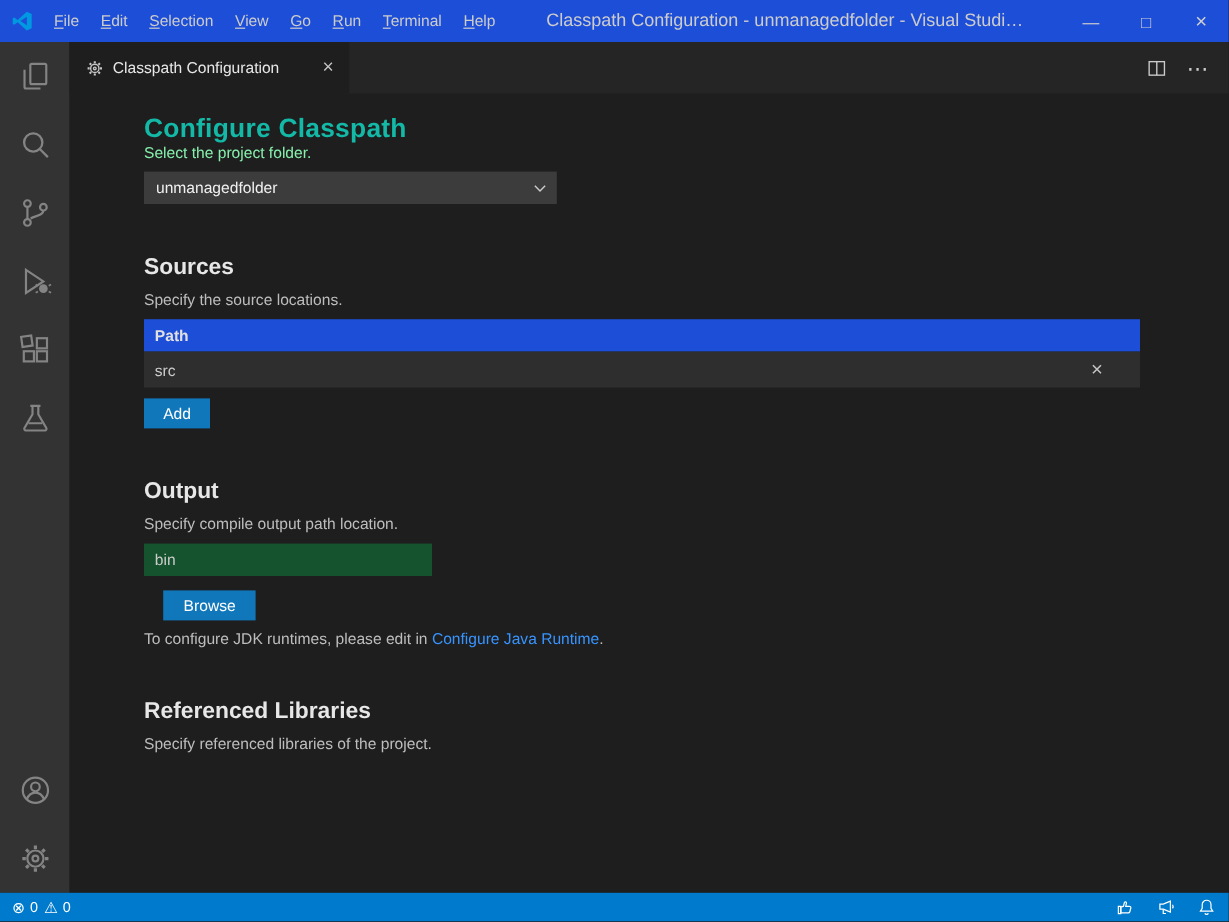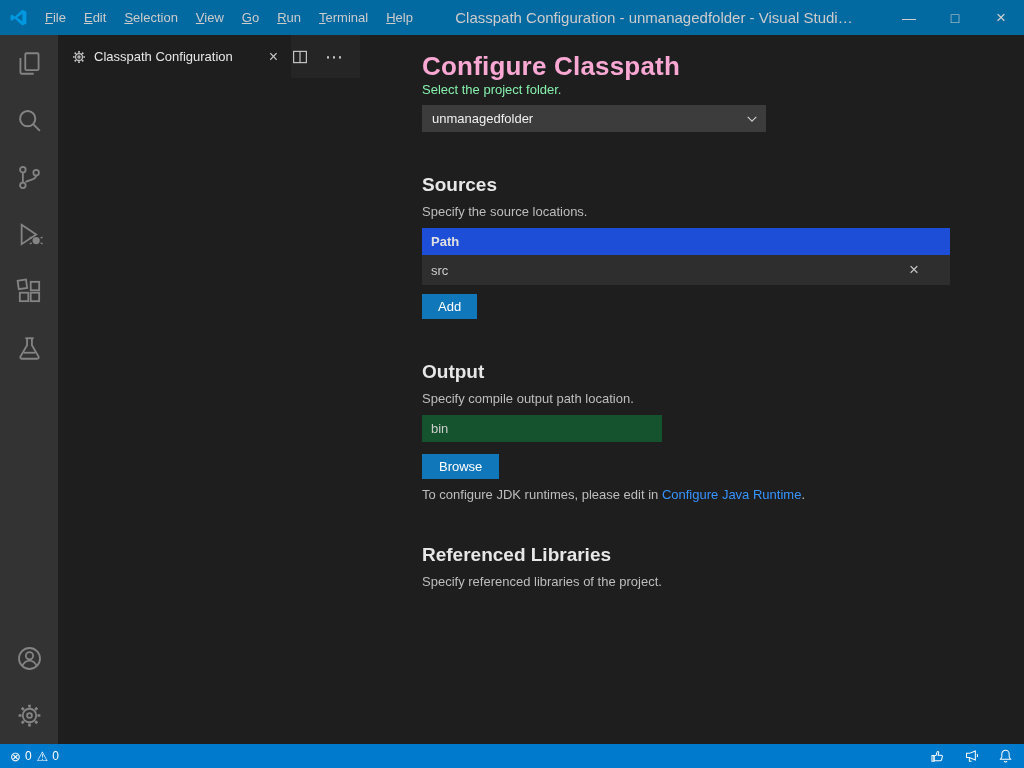--- a/index.html
+++ b/index.html
@@ -7,21 +7,21 @@
   body {
     font-family: "Liberation Sans", sans-serif;
     background: #1e1e1e;
     color: #cccccc;
     position: relative;
   }
 
   
   .titlebar {
     position: absolute; top: 0; left: 0; right: 0; height: 35px;
-    background: #0369a1; display: flex; align-items: center;
+    background: #1d4ed8; display: flex; align-items: center;
     font-size: 13px; color: #cccccc;
   }
   .logo-wrap { width: 36px; display: flex; justify-content: center; align-items: center; }
   .menus { display: flex; }
   .menu-item { display: inline-block; padding: 0 9px; line-height: 35px; cursor: default; }
   .menu-item::first-letter { text-decoration: underline; }
   .window-title {
     flex: 1; text-align: center; white-space: nowrap; overflow: hidden;
     font-size: 15px; color: #cccccc; padding: 0 8px;
   }
@@ -36,38 +36,38 @@
   .main { position: absolute; top: 35px; bottom: 24px; left: 0; right: 0; display: flex; }
 
   .activitybar {
     width: 58px; background: #333333; display: flex; flex-direction: column; align-items: center;
     flex: none;
   }
   .activity-icon { width: 58px; height: 57px; display: flex; align-items: center; justify-content: center; }
   .activity-icon svg { width: 29px; height: 29px; }
   .activity-spacer { flex: 1; }
 
-  .editor { flex: 1; display: flex; background: #1e1e1e; min-width: 0; }
+  .editor { flex: 1; display: flex; flex-direction: column; background: #1e1e1e; min-width: 0; }
 
   
   .tabbar { height: 43px; background: #252526; display: flex; align-items: stretch; flex: none; }
   .tab {
     width: 233px; background: #1e1e1e; display: flex; align-items: center;
     padding: 0 10px 0 13px; gap: 7px; font-size: 13px; color: #e7e7e7;
   }
   .tab-label { white-space: nowrap; overflow: hidden; }
   .tab-close { margin-left: auto; font-size: 16px; color: #c5c5c5; padding: 0 3px; }
   .tabbar-actions { margin-left: auto; display: flex; align-items: center; gap: 16px; padding-right: 16px; color: #cccccc; }
   .tabbar-actions svg { width: 18px; height: 18px; display: block; }
   .more-actions { font-size: 18px; letter-spacing: 1px; }
 
   
   .content { flex: 1; overflow: hidden; padding: 16px 74px 0 62px; font-size: 13px; color: #cccccc; }
 
-  .page-title { font-size: 26px; font-weight: 600; color: #f9a8d4; letter-spacing: 0.2px; }
+  .page-title { font-size: 22px; font-weight: 600; color: #14b8a6; letter-spacing: 0.2px; }
 
   .field-label { font-size: 13px; color: #86efac; }
 
   .select {
     margin-top: 8px; width: 344px; height: 27px; background: #3c3c3c;
     display: flex; align-items: center; justify-content: space-between;
     padding: 0 8px 0 10px; color: #f0f0f0; font-size: 13px; cursor: default;
   }
   .select svg { width: 12px; height: 12px; }
 
@@ -83,21 +83,21 @@
     height: 30px; background: #2e2e2e; display: flex; align-items: center;
     padding: 0 9px 0 9px; color: #cccccc; font-size: 13px;
   }
   .row-remove { margin-left: auto; font-size: 17px; color: #c5c5c5; padding: 0 22px 0 4px; cursor: pointer; }
 
   .btn {
     display: inline-block; margin-top: 9px; background: #1177bb; color: #ffffff;
     border: none; font-size: 13px; font-family: "Liberation Sans", sans-serif;
     padding: 5px 16px; cursor: pointer;
   }
-  .btn.browse { margin-top: 12px; padding: 5px 17px; }
+  .btn.browse { margin-top: 12px; padding: 5px 17px; margin-left: 16px; }
 
   .text-input {
     margin-top: 9px; display: block; width: 240px; height: 27px; background: #14532d;
     border: none; outline: none; color: #cccccc; font-size: 13px; padding: 0 9px;
     font-family: "Liberation Sans", sans-serif;
   }
 
   .jdk-text { margin-top: 8px; font-size: 13px; color: #bdbdbd; }
   .link { color: #3794ff; cursor: pointer; text-decoration: none; }
 

